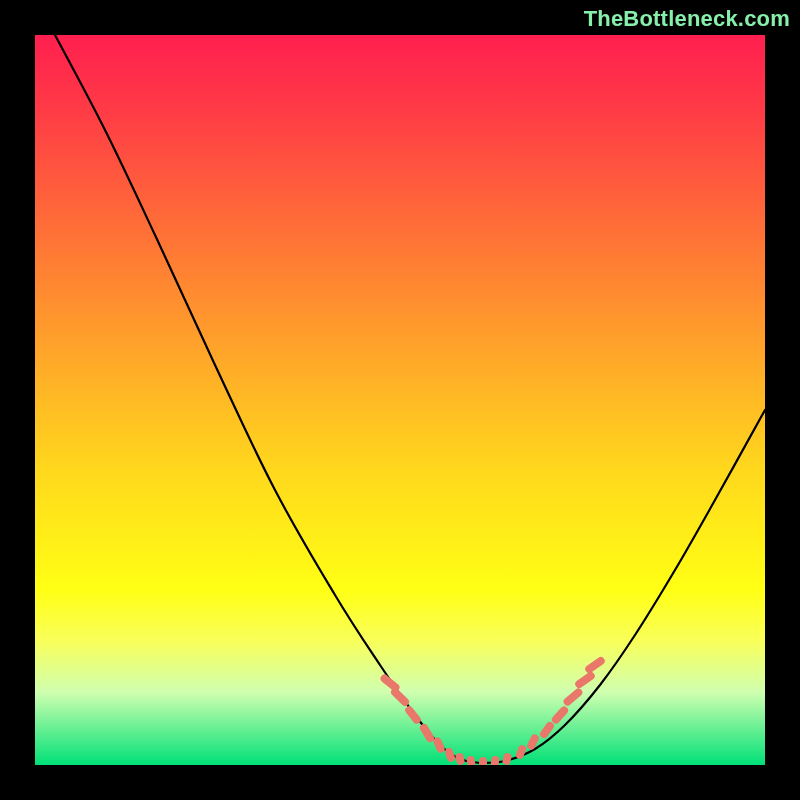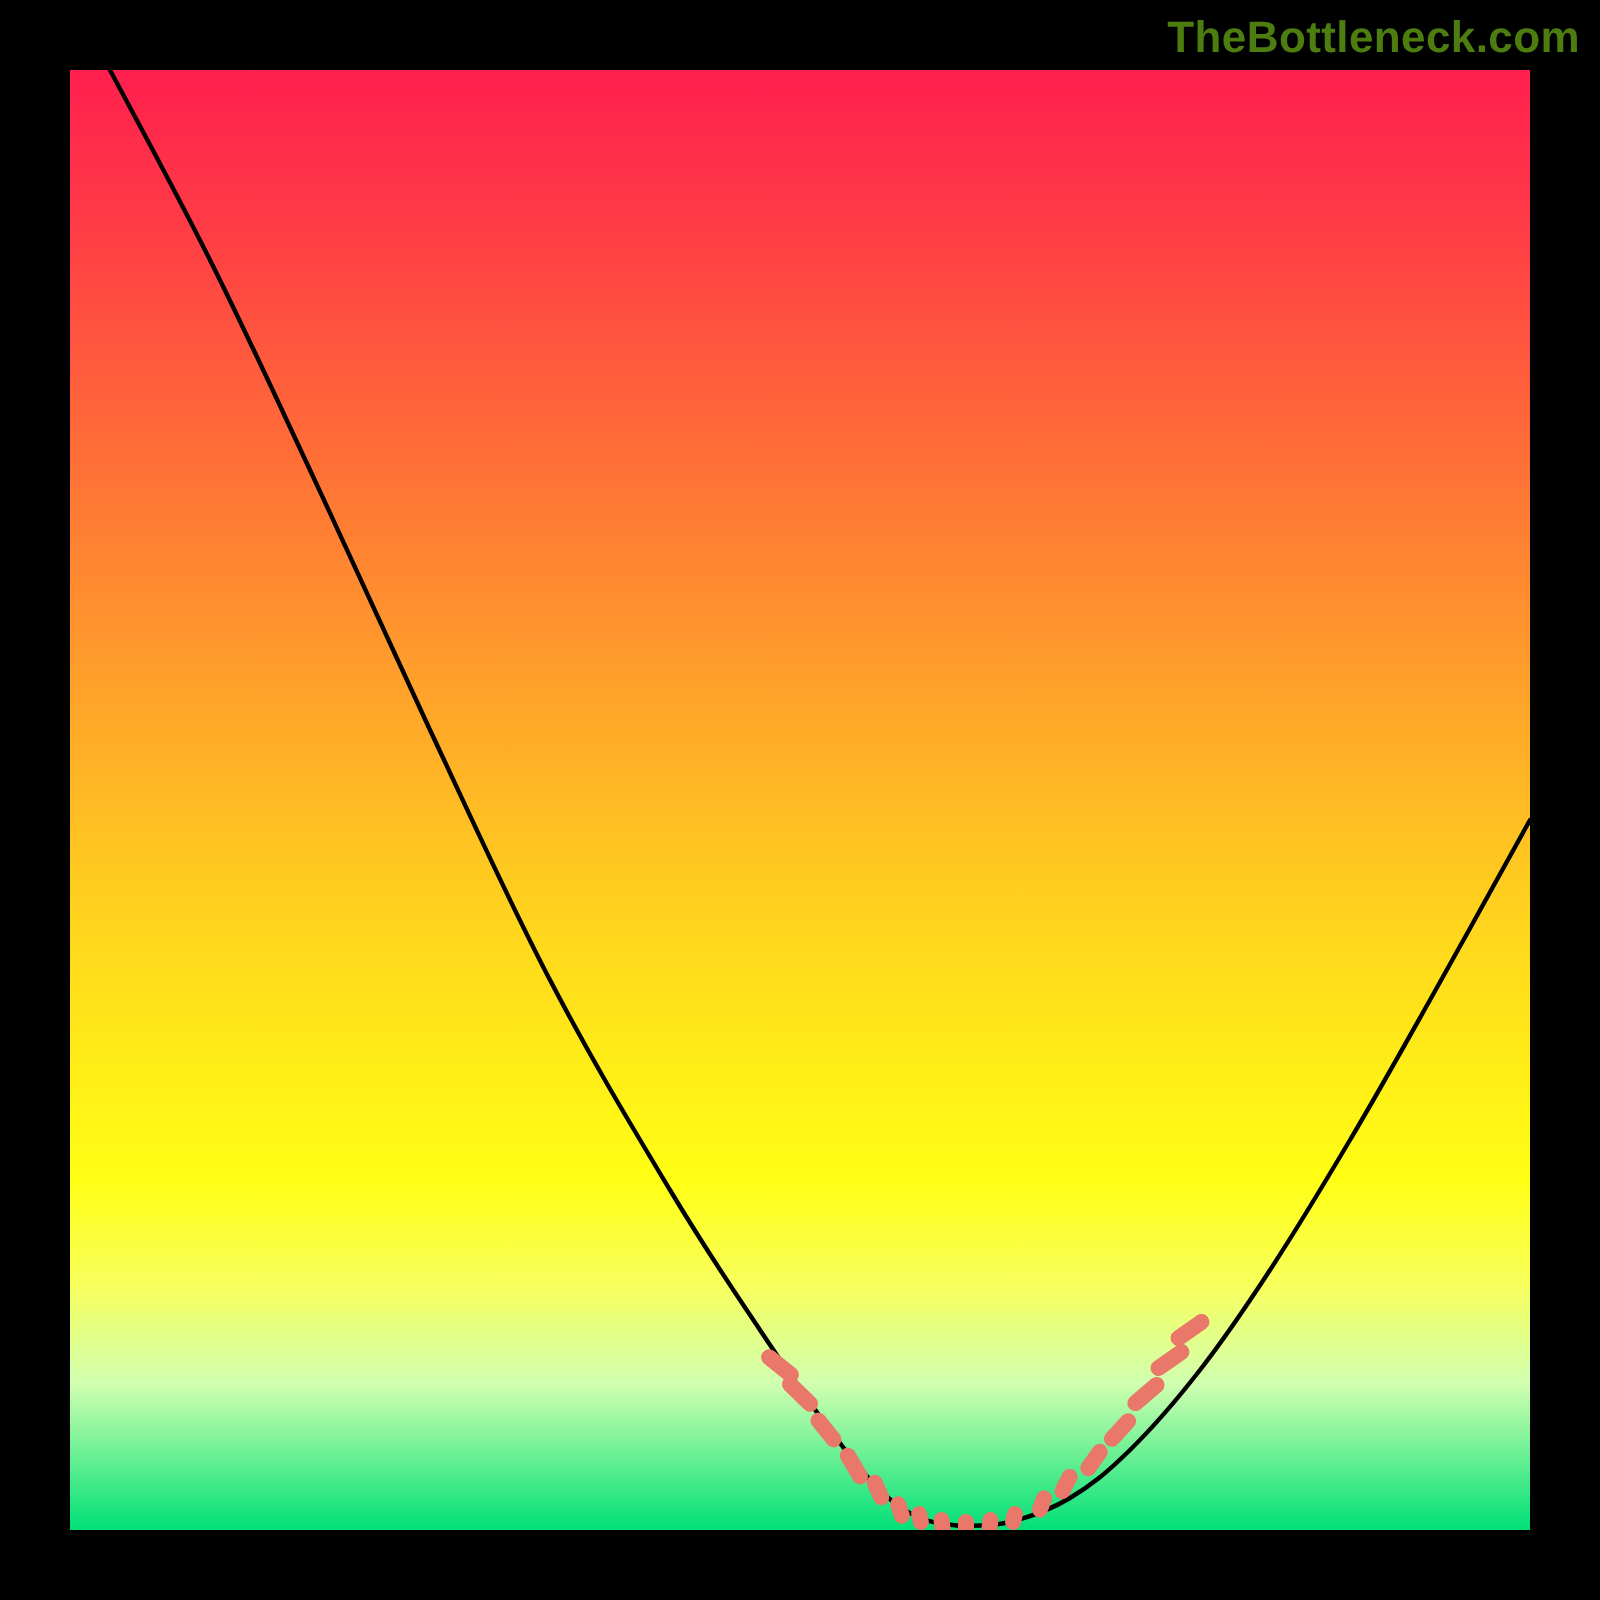--- a/index.html
+++ b/index.html
@@ -42,21 +42,21 @@
       #d0ffb0 90%,
       #00e077 100%);
   }
   .watermark {
     position: absolute;
     top: 6px;
     right: 10px;
     font-family: Arial, Helvetica, sans-serif;
     font-size: 22px;
     font-weight: bold;
-    color: #4d7c0f;
+    color: #86efac;
     letter-spacing: 0.2px;
     user-select: none;
   }
   svg.curves {
     position: absolute;
     left: 0; top: 0;
     width: 100%; height: 100%;
   }
 </style>
 </head>

